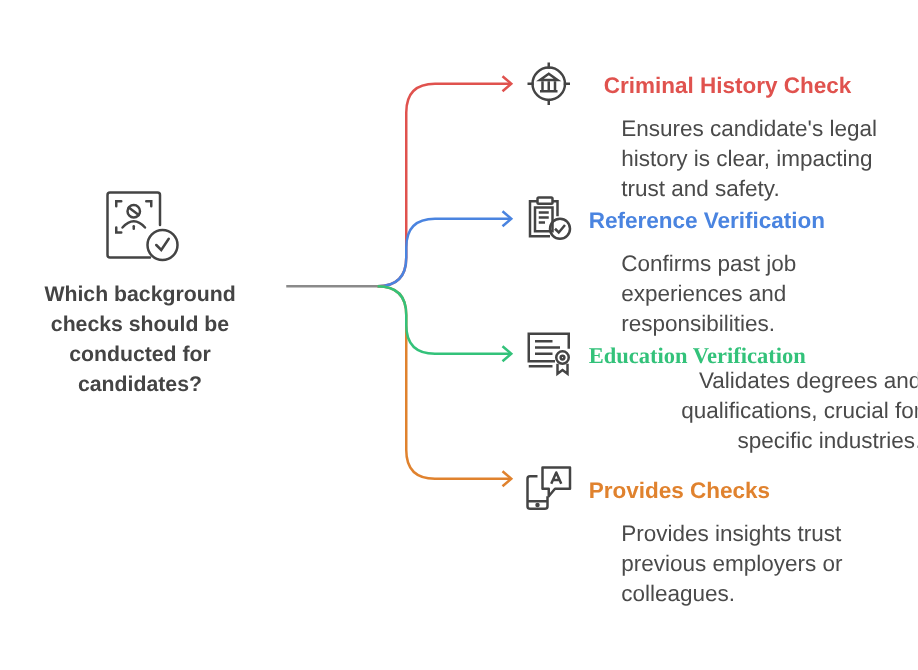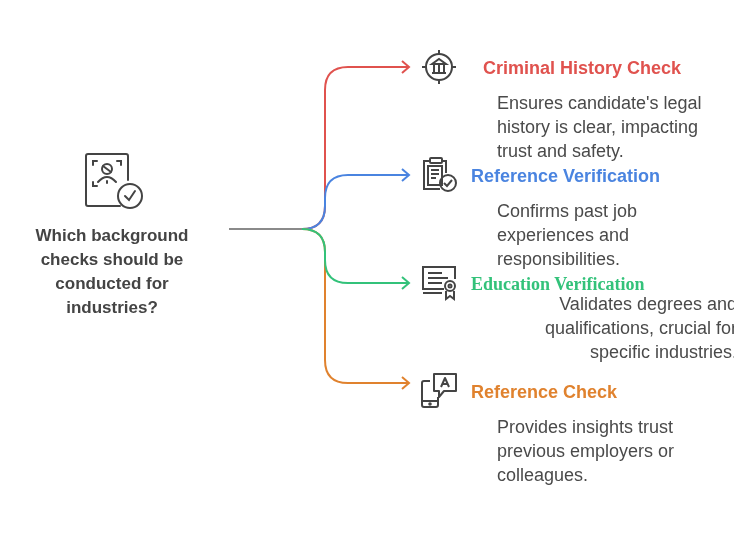--- a/index.html
+++ b/index.html
@@ -41,21 +41,21 @@
     <path d="M9 30 V34 H13"></path>
     <circle cx="23" cy="17" r="5"></circle>
     <line x1="19" y1="14" x2="27" y2="20"></line>
     <path d="M14 30 Q23 20 32 30"></path>
     <line x1="23" y1="29" x2="23" y2="31"></line>
     <circle cx="46" cy="44" r="12"></circle>
     <polyline points="41,44 45,48 51,39"></polyline>
   </svg>
 </div>
 
-<div class="abs question">Which background checks should be conducted for industries?</div>
+<div class="abs question">Which background checks should be conducted for candidates?</div>
 
 <div class="abs item-icon" style="left:420px; top:47px;">
   <svg width="40" height="40" viewBox="0 0 40 40" fill="none" stroke="#444" stroke-width="2">
     <circle cx="19" cy="20" r="13"></circle>
     <line x1="19" y1="3" x2="19" y2="8"></line>
       <line x1="19" y1="32" x2="19" y2="37"></line>
     <line x1="2" y1="20" x2="7" y2="20"></line>
       <line x1="31" y1="20" x2="36" y2="20"></line>
     <path d="M12 17 L19 12 L26 17 Z"></path>
     <line x1="14" y1="18" x2="14" y2="25"></line>
@@ -100,14 +100,14 @@
 
 <div class="abs item-icon" style="left:420px; top:371px;">
   <svg width="40" height="40" viewBox="0 0 40 40" fill="none" stroke="#444" stroke-width="2" stroke-linejoin="round">
     <path d="M10 10 H4 a2 2 0 0 0 -2 2 V34 a2 2 0 0 0 2 2 H16 a2 2 0 0 0 2 -2 V26"></path>
     <line x1="2" y1="30" x2="18" y2="30"></line>
     <circle cx="10" cy="33" r="0.8" fill="#444"></circle>
     <path d="M14 3 H36 V20 H24 L19 26 V20 H14 Z"></path>
     <path d="M21 16 L25 7 L29 16 M22.5 13 H27.5"></path>
   </svg>
 </div>
-<div class="abs item-title" style="left:471px; top:381px; color:#e0822e;">Reference Check</div>
+<div class="abs item-title" style="left:471px; top:381px; color:#e0822e;">Provides Checks</div>
 <div class="abs item-desc" style="left:471px; top:415px;">Provides insights trust previous employers or colleagues.</div>
 
 </body></html>

